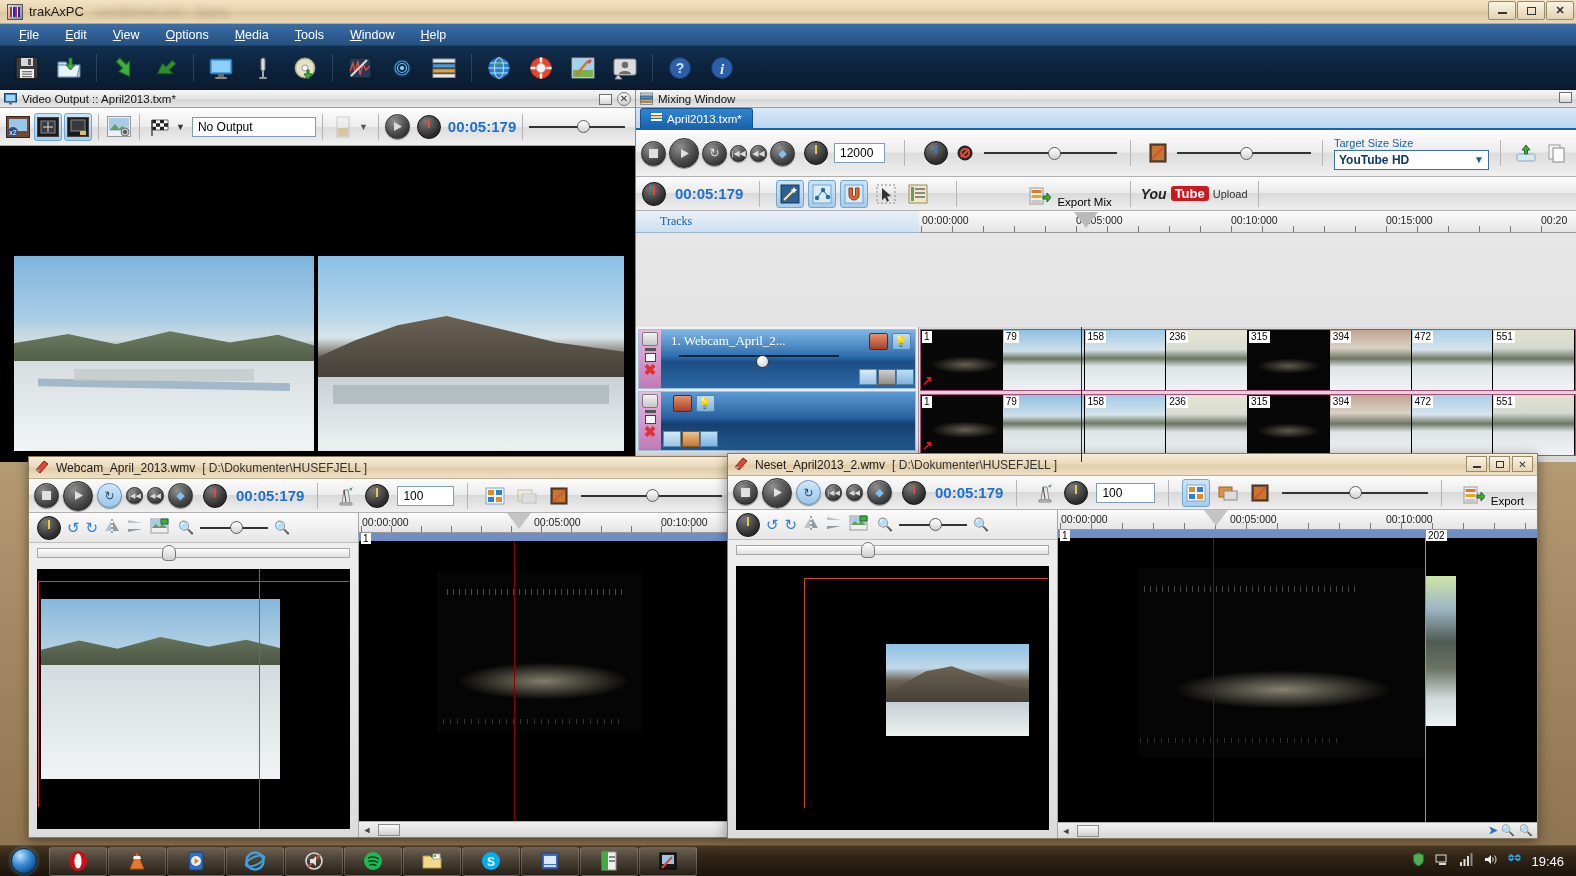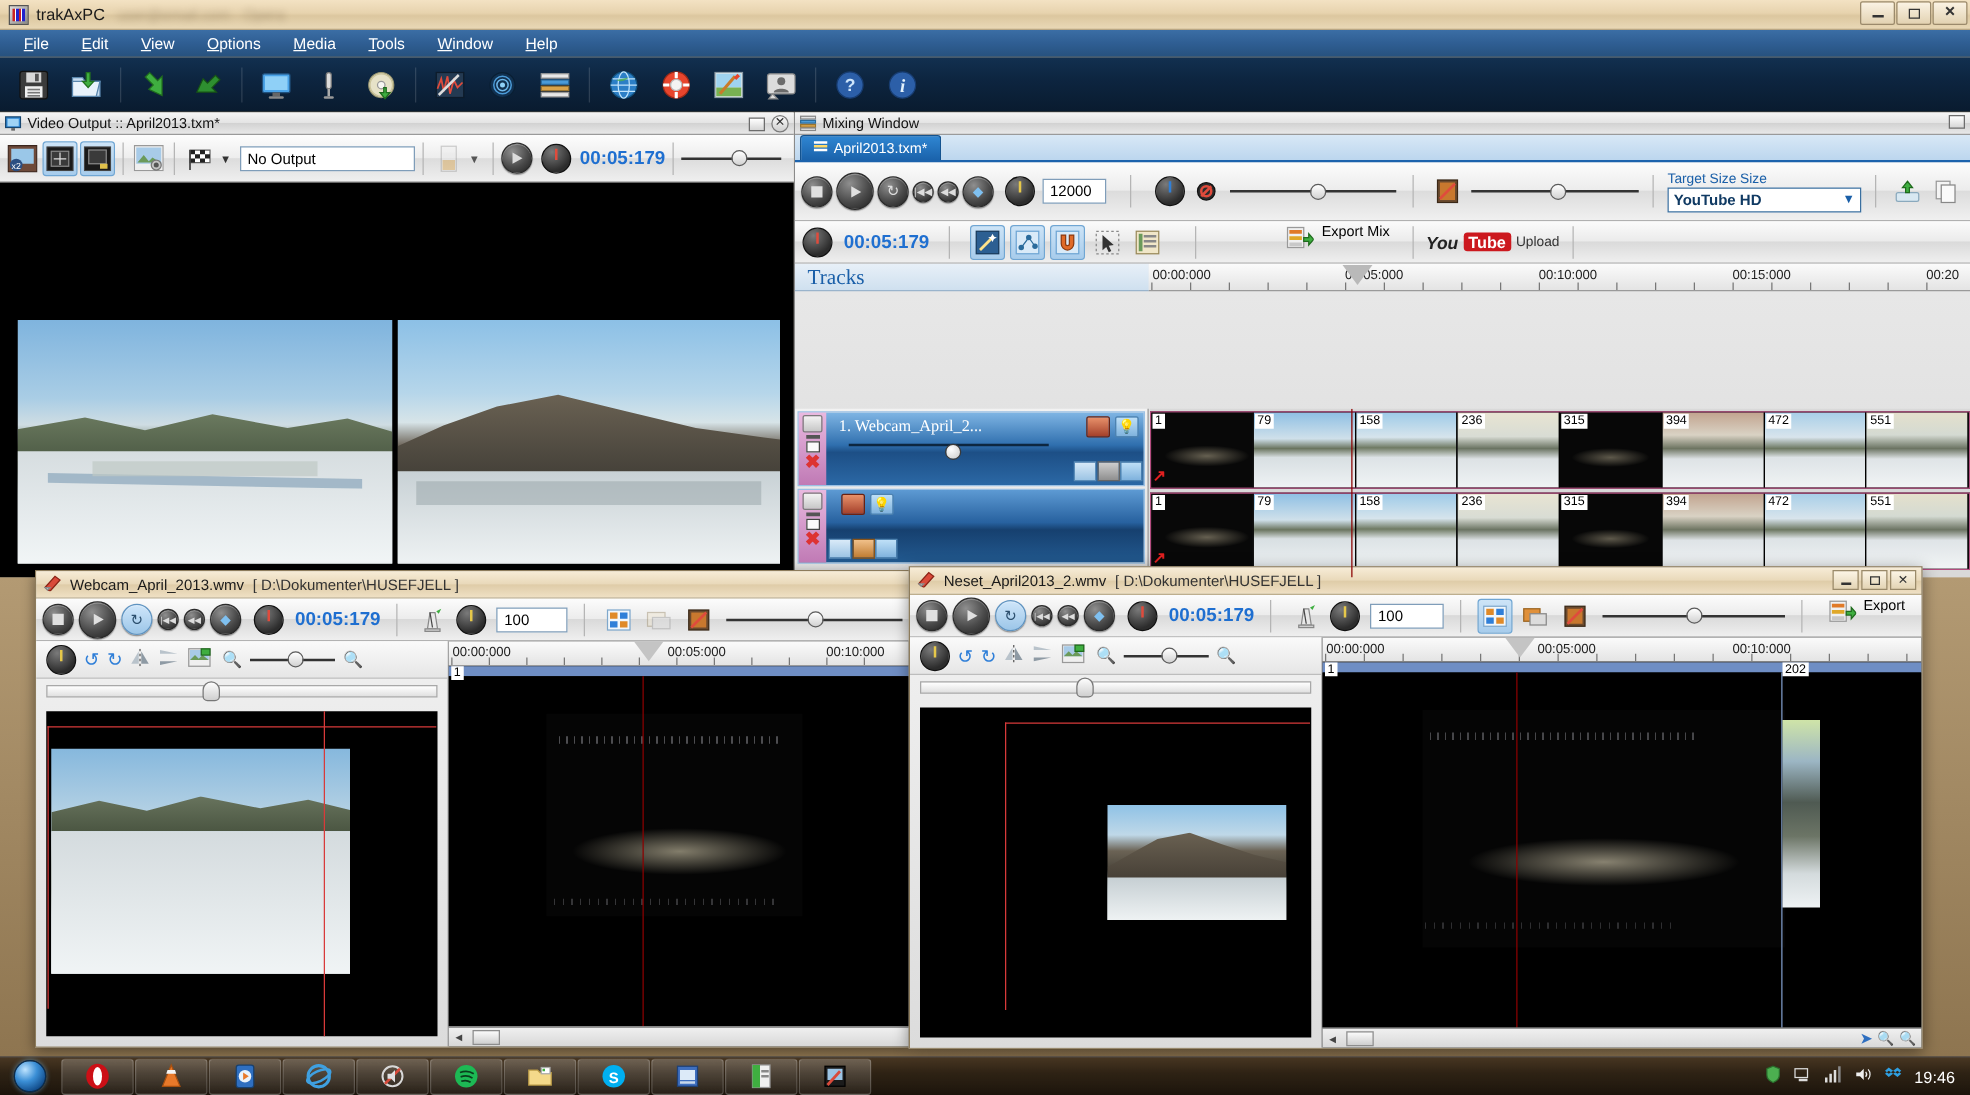--- a/index.html
+++ b/index.html
@@ -181,30 +181,30 @@
     background:#e6c84a;
   }
   .knob-dial.red:after{ background:#e04b3c;}
   .knob-dial.blue:after{ background:#2f7fd8;}
   .target-label{ color:#1a5fa8; font-size:11px; }
   .tfs-select{
     width:155px;height:20px;border:1px solid #3a6f9f;background:#fff;
     display:flex;align-items:center;justify-content:space-between;padding:0 4px;
     font-size:12px; font-weight:bold; color:#103a63;
   }
-  .export-mix{ display:flex;align-items:flex-start;gap:6px;padding:0 8px;height:28px; font-size:11.5px;}
+  .export-mix{ display:flex;align-items:flex-end;gap:6px;padding:0 8px;height:28px; font-size:11.5px;}
   .yt-badge{ display:flex;align-items:center;gap:4px;}
   .yt-you{font-weight:bold;font-size:14px;color:#222;font-style:italic;}
   .yt-tube{background:#cc181e;color:#fff;font-weight:bold;font-size:13px;padding:0 4px;border-radius:3px;}
 
   
   .tracks-header{
     height:22px;background:linear-gradient(180deg,#e8f0f8,#cfe0ef);
-    color:#1a5fa8;font-size:17px;font-family:"Liberation Serif",serif;
-    padding-left:10px; display:flex;align-items:center;
+    color:#1a5fa8;font-size:12px;font-family:"Liberation Serif",serif;
+    padding-left:24px; display:flex;align-items:center;
     border-bottom:1px solid #9ab4cc; width:283px; float:left;
   }
   .ruler{
     height:22px;background:linear-gradient(180deg,#fbfbfb,#e4e4e4);
     border-bottom:1px solid #9a9a9a; position:relative; overflow:hidden;
   }
   .ruler .tick-label{position:absolute;top:3px;font-size:10.5px;color:#222;}
   .ruler .tick{position:absolute;bottom:0;width:1px;height:6px;background:#777;}
   .tracks-panel{
     position:absolute;left:0;top:237px;width:283px;bottom:0;
@@ -552,21 +552,21 @@
       </div>
       <div class="sep-v"></div>
       <div class="ico-btn">
         <svg width="22" height="20" viewBox="0 0 22 20">
             <path d="M3 3h16v10H3z" fill="#fff" stroke="#666"></path>
             <path d="M3 3h4v3.3H3zM11 3h4v3.3h-4zM7 6.3h4v3.4H7zM15 6.3h4v3.4h-4zM3 9.7h4V13H3zM11 9.7h4V13h-4z" fill="#222"></path>
             <path d="M3 3v16" stroke="#444" stroke-width="1.4"></path>
           </svg>
       </div>
       <span style="font-size:9px;color:#333;margin-right:5px;">▼</span>
-      <div class="txtbox" style="width:140px;">No Output</div>
+      <div class="txtbox" style="width:124px;">No Output</div>
       <div class="sep-v"></div>
       <div class="ico-btn" style="opacity:.45">
         <svg width="18" height="22" viewBox="0 0 18 22">
             <rect x="3" y="1" width="12" height="20" fill="#eee" stroke="#999"></rect>
             <rect x="4" y="12" width="10" height="8" fill="#d8a34b"></rect>
             <rect x="4" y="6" width="10" height="5" fill="#e8e8e8"></rect>
           </svg>
       </div>
       <span style="font-size:9px;color:#555;margin-right:4px;">▼</span>
       <div class="sep-v"></div>

